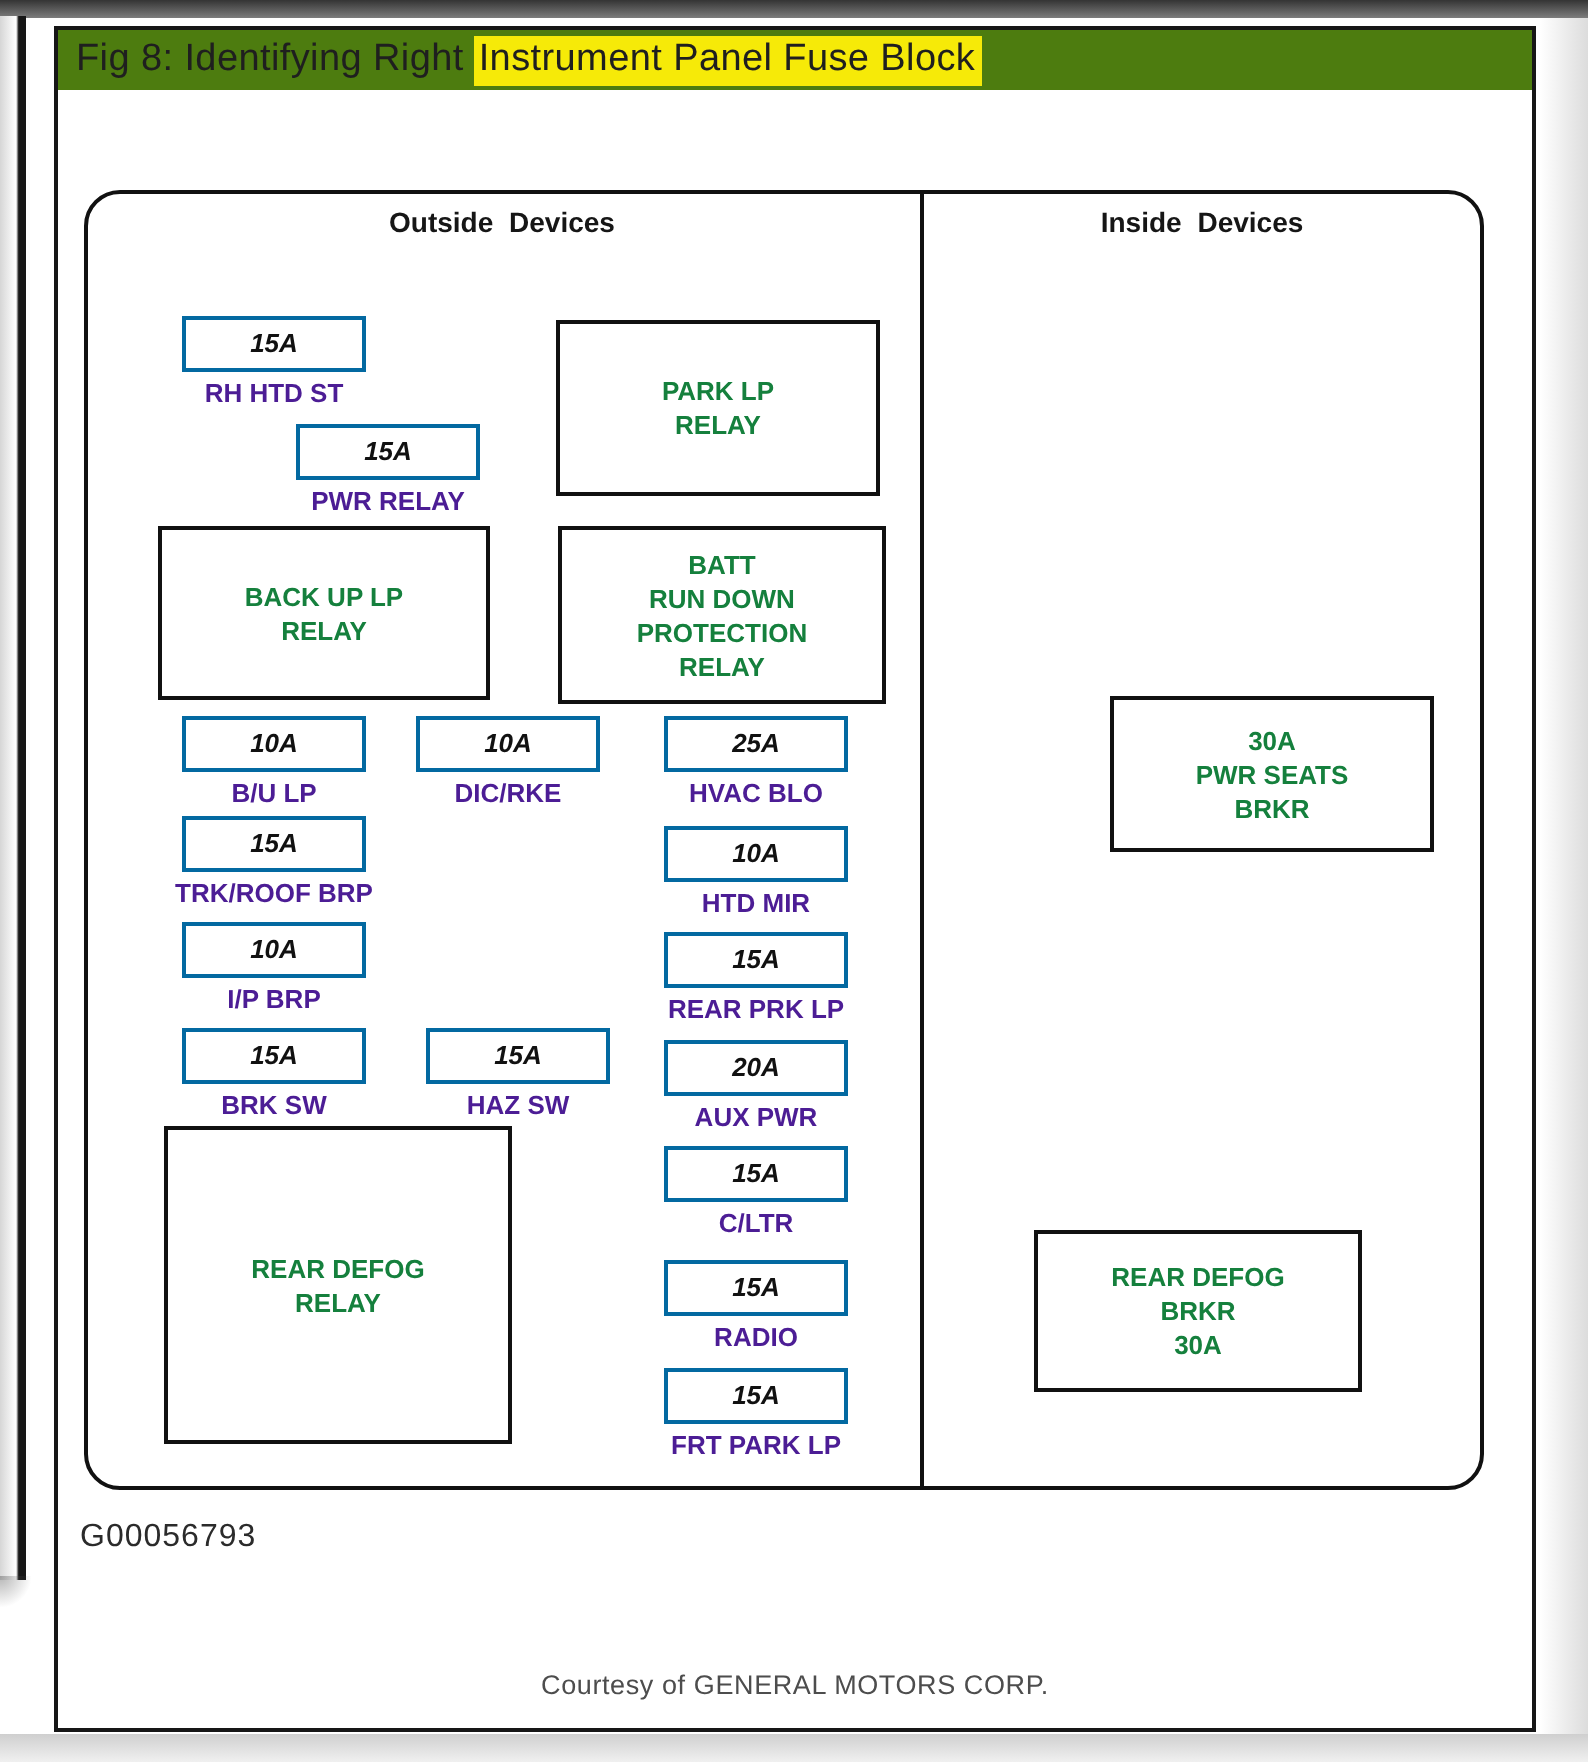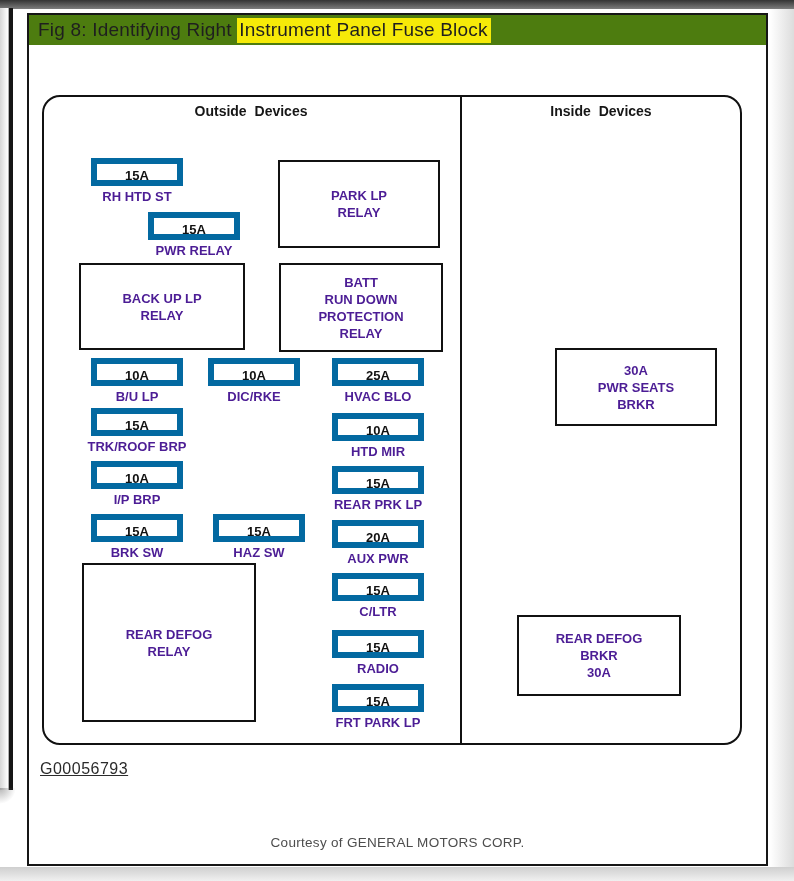--- a/index.html
+++ b/index.html
@@ -28,30 +28,30 @@
   .hl{background:#f6ea08;padding:1px 3px 2px 2px;}
 
   
   .outline{position:absolute;left:13px;top:80px;width:700px;height:650px;
     box-sizing:border-box;border:2px solid #111;border-radius:18px;}
   .divider{position:absolute;left:431px;top:80px;width:2px;height:650px;background:#111;}
   .section-label{position:absolute;top:88px;transform:translateX(-50%);
     font-size:14px;font-weight:700;color:#161616;white-space:nowrap;word-spacing:4px;text-align:center;}
 
   .fuse{position:absolute;width:92px;}
-  .fuse-box{box-sizing:border-box;width:92px;height:28px;border:6px solid #0369a1;background:#fff;
-    text-align:center;line-height:24px;font-size:13px;font-weight:700;color:#111;}
+  .fuse-box{box-sizing:border-box;width:92px;height:28px;border:2px solid #0369a1;background:#fff;
+    text-align:center;line-height:24px;font-size:13px;font-weight:700;color:#111;font-style:italic;}
   .fuse-label{position:absolute;top:31px;left:50%;transform:translateX(-50%);
     font-size:13px;font-weight:700;color:#4c1d95;white-space:nowrap;}
 
   .relay{position:absolute;box-sizing:border-box;border:2px solid #111;background:#fff;
     display:flex;align-items:center;justify-content:center;text-align:center;
-    font-size:13px;font-weight:700;color:#4c1d95;line-height:17px;white-space:pre-line;}
+    font-size:13px;font-weight:700;color:#15803d;line-height:17px;white-space:pre-line;}
 
-  .figure-id{position:absolute;left:11px;top:745px;font-size:16px;color:#2b2b2b;letter-spacing:.5px;text-decoration:underline;}
+  .figure-id{position:absolute;left:11px;top:745px;font-size:16px;color:#2b2b2b;letter-spacing:.5px;}
   .courtesy{position:absolute;left:0;top:820px;width:737px;text-align:center;
     font-size:13.5px;color:#4d4d4d;letter-spacing:.3px;}
 </style>
 </head>
 <body>
 
 <div class="canvas">
 
   <div class="top-bar"></div>
   <div class="left-edge"></div>

